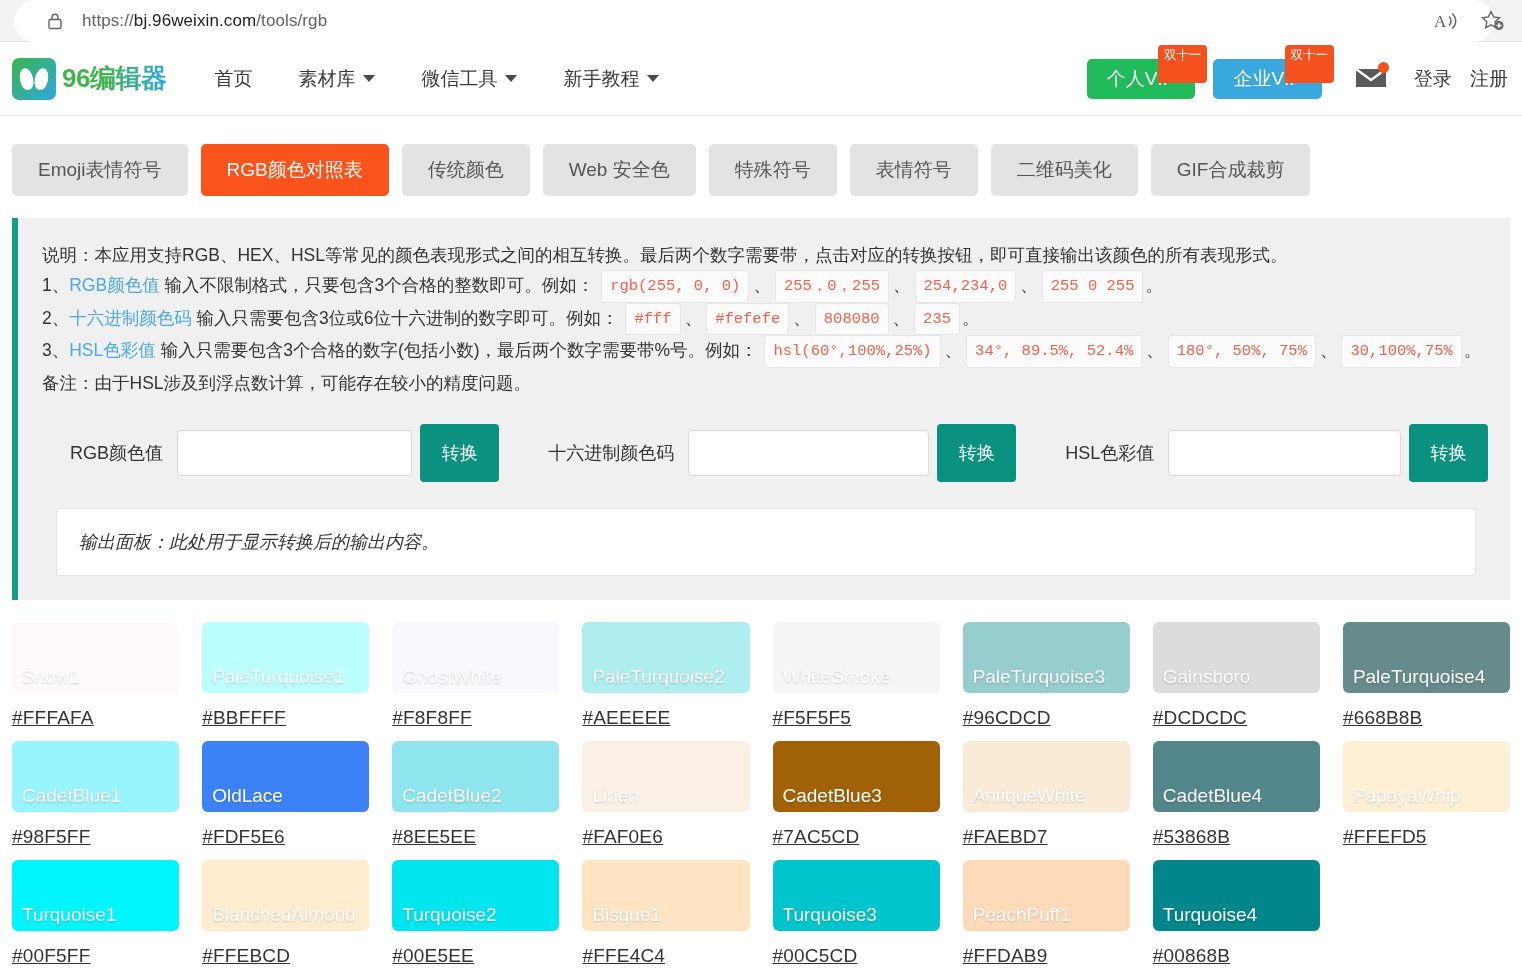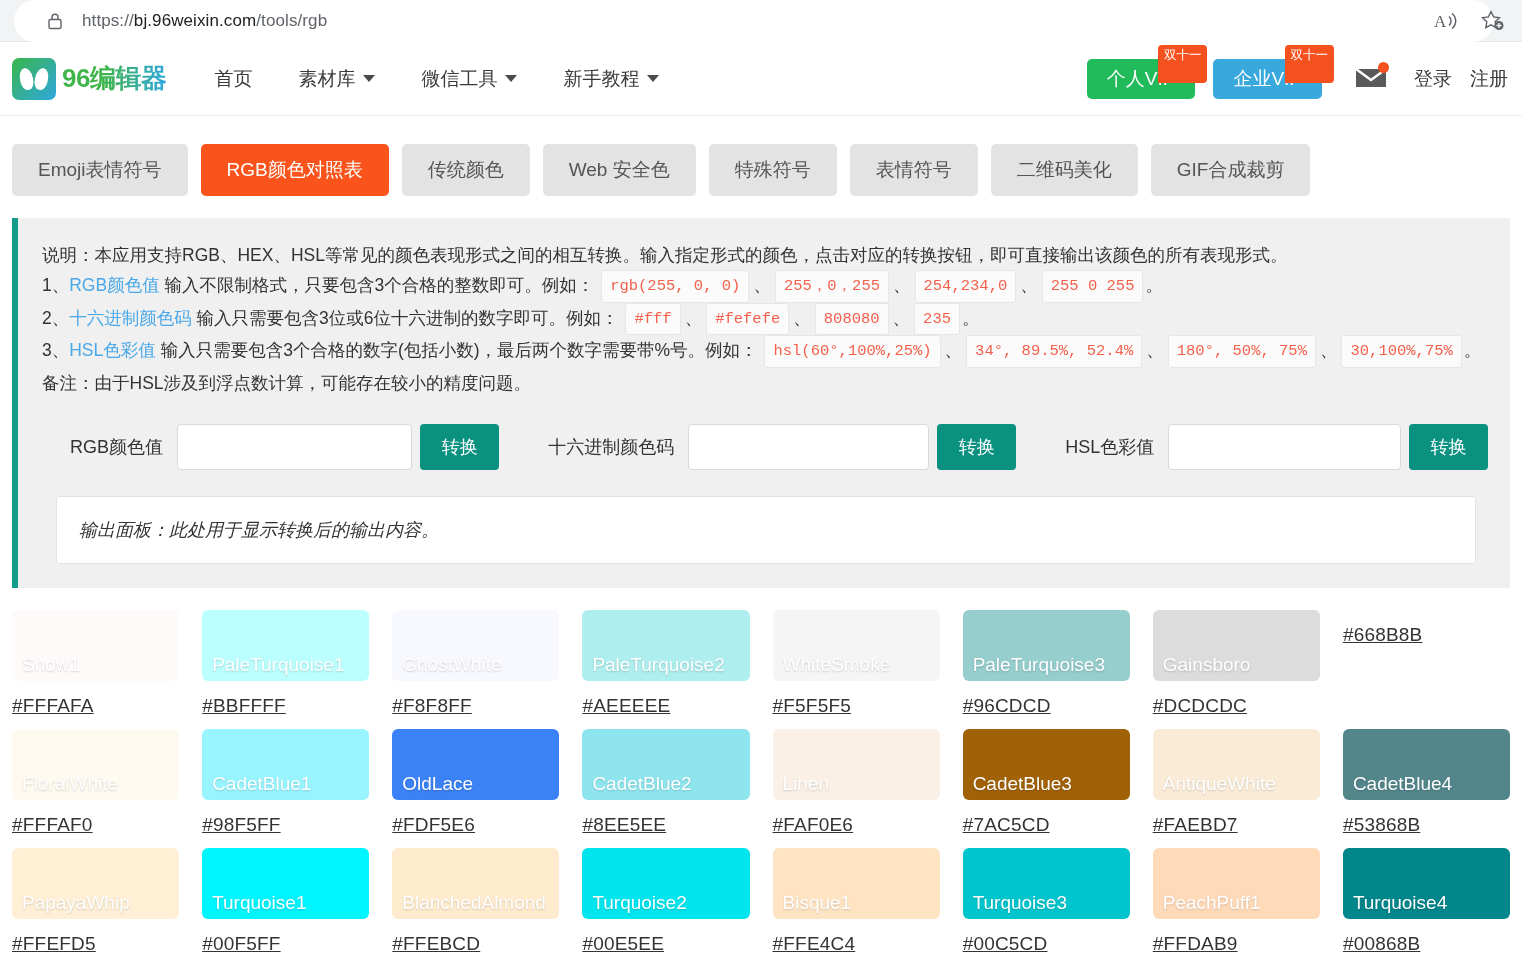--- a/index.html
+++ b/index.html
@@ -197,21 +197,21 @@
     background: #fff;
     font-size: 16px;
     padding: 0 12px;
     outline: none;
     font-family: "Liberation Sans", sans-serif;
   }
   .in-rgb { width: 240px; }
   .in-hex { width: 246px; }
   .in-hsl { width: 236px; }
   .btn-convert {
-    height: 46px;
+    height: 58px;
     min-width: 79px;
     padding: 0 18px;
     background: #0b9180;
     color: #fff;
     border: none;
     border-radius: 4px;
     font-size: 18px;
     cursor: pointer;
     font-family: "Liberation Sans", sans-serif;
   }
@@ -368,21 +368,21 @@
       <span>二维码美化</span>
     </div>
   <div class="tab">
       <span>GIF合成裁剪</span>
     </div>
 </div>
 
 <div class="panel" style="border-left-color: rgb(19, 156, 138);">
 
   <div class="desc-line">
-    <span>说明：本应用支持RGB、HEX、HSL等常见的颜色表现形式之间的相互转换。输入指定形式的颜色，点击对应的转换按钮，即可直接输出该颜色的所有表现形式。</span>
+    <span>说明：本应用支持RGB、HEX、HSL等常见的颜色表现形式之间的相互转换。最后两个数字需要带，点击对应的转换按钮，即可直接输出该颜色的所有表现形式。</span>
   </div>
 
   <div class="desc-line">
     <span>1、</span><span class="kw-blue">RGB颜色值</span><span> 输入不限制格式，只要包含3个合格的整数即可。例如：</span>
     <span class="code-chip">rgb(255, 0, 0)</span><span class="sep">、</span><span class="code-chip">255，0，255</span><span class="sep">、</span><span class="code-chip">254,234,0</span><span class="sep">、</span><span class="code-chip">255 0 255</span><span>。</span>
   </div>
 
   <div class="desc-line">
     <span>2、</span><span class="kw-blue">十六进制颜色码</span><span> 输入只需要包含3位或6位十六进制的数字即可。例如：</span>
     <span class="code-chip">#fff</span><span class="sep">、</span><span class="code-chip">#fefefe</span><span class="sep">、</span><span class="code-chip">808080</span><span class="sep">、</span><span class="code-chip">235</span><span>。</span>
@@ -460,27 +460,24 @@
       </div>
       <div class="swatch-hex">#96CDCD</div>
     </div>
     <div class="swatch">
       <div class="swatch-box" style="background: rgb(220, 220, 220);">
         <div class="swatch-name">Gainsboro</div>
       </div>
       <div class="swatch-hex">#DCDCDC</div>
     </div>
     <div class="swatch">
+      <div class="swatch-box" style="background: rgb(102, 139, 139);">
+        <div class="swatch-name">PaleTurquoise4</div>
+      </div>
       <div class="swatch-hex">#668B8B</div>
-    </div>
-    <div class="swatch">
-      <div class="swatch-box" style="background: rgb(255, 250, 240);">
-        <div class="swatch-name">FloralWhite</div>
-      </div>
-      <div class="swatch-hex">#FFFAF0</div>
     </div>
     <div class="swatch">
       <div class="swatch-box" style="background: rgb(152, 245, 255);">
         <div class="swatch-name">CadetBlue1</div>
       </div>
       <div class="swatch-hex">#98F5FF</div>
     </div>
     <div class="swatch">
       <div class="swatch-box" style="background: #3b82f6;">
         <div class="swatch-name">OldLace</div>

